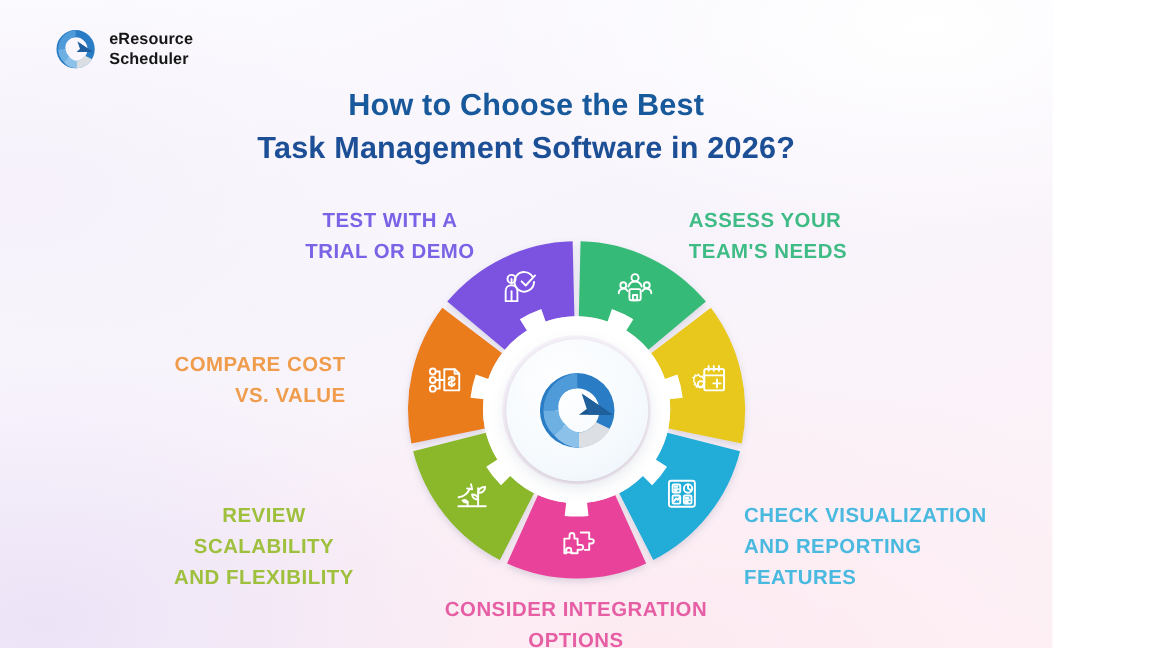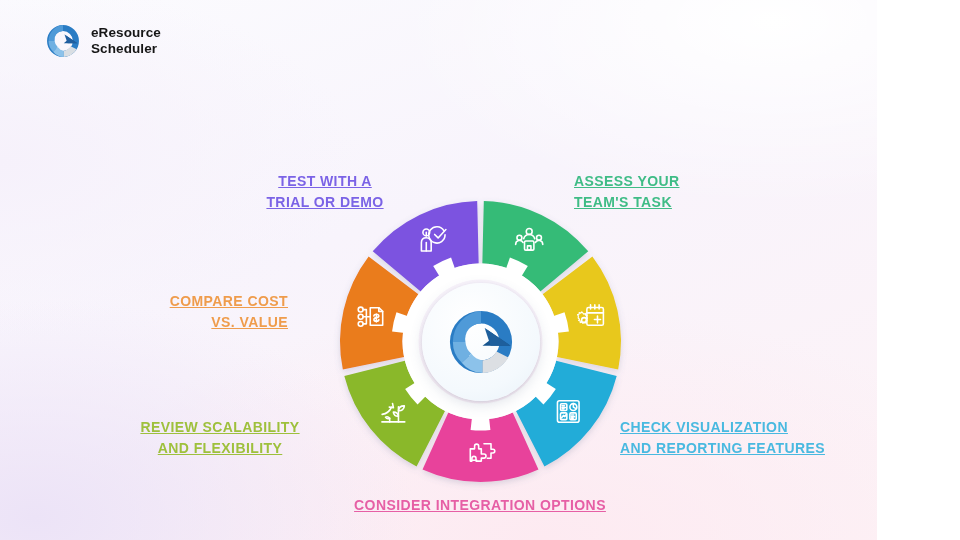--- a/index.html
+++ b/index.html
@@ -57,24 +57,23 @@
     border-radius:50%;
     background:radial-gradient(circle at 40% 32%, #ffffff 0%, #f4f9fd 66%, #e8f1f8 100%);
     box-shadow:0 4px 13px rgba(80,95,130,.17), 0 1px 3px rgba(80,95,130,.12);
     display:flex; align-items:center; justify-content:center;
   }
   .hub svg{ width:74px; height:74px; }
 
   
   .lbl{
     position:absolute;
-    font-size:14px; font-weight:bold;
+    font-size:17px; font-weight:bold;
     line-height:1.52; letter-spacing:.42px;
     white-space:pre-line;
-    text-decoration:underline;
   }
   .lbl.r{ text-align:right; }
   .lbl.l{ text-align:left; }
   .lbl.c{ text-align:center; }
 
   #lbl-trial   { left:245px; top:171px; width:160px; color:#7b63e6; text-align:center; }
   #lbl-assess  { left:574px; top:171px; width:170px; color:#3fbc86; text-align:left; }
   #lbl-evaluate{ left:649px; top:282px; width:215px; color:#ecd04a; text-align:left; }
   #lbl-check   { left:620px; top:417px; width:225px; color:#49b9e0; text-align:left; }
   #lbl-consider{ left:330px; top:495px; width:300px; color:#e65fa5; }
@@ -96,20 +95,24 @@
         <path d="M24 78 A38 38 0 0 0 52 92 L52 76 A24 24 0 0 1 36 66 Z" fill="#8cc2ea"></path>
         <path d="M52 92 A42 42 0 0 0 86 72 L70 64 A26 26 0 0 1 52 76 Z" fill="#d9dee3"></path>
         <path d="M54 33 L88 56 L52 56 L66 44 Z" fill="#1b5c9e"></path>
         <path d="M54 33 L88 56 L62 56 Z" fill="#205f9f"></path>
       </svg>
     </span>
     <span class="wordmark">eResource
 Scheduler</span>
   </div>
 
+  <h1 id="title">
+    <span class="l1">How to Choose the Best</span><br>
+    <span class="l2">Task Management Software in 2026?</span>
+  </h1>
 
   <div id="wheel">
     <svg width="281" height="281" viewBox="0 0 281 281" aria-hidden="true">
       <defs>
         <filter id="segshadow" x="-25%" y="-25%" width="150%" height="150%">
           <feDropShadow dx="0" dy="2.5" stdDeviation="3.2" flood-color="#5a6a8c" flood-opacity=".22"></feDropShadow>
         </filter>
       </defs>
 
       <g id="segments" filter="url(#segshadow)">
@@ -210,21 +213,21 @@
           <path d="M55 31 L90 55 L52 55 L68 43 Z" fill="#17558f"></path>
           <path d="M55 31 L90 55 L63 55 Z" fill="#1e5f9c"></path>
         </svg>
       </span>
     </div>
   </div>
 
   <div class="lbl c" id="lbl-trial">TEST WITH A
 TRIAL OR DEMO</div>
   <div class="lbl l" id="lbl-assess">ASSESS YOUR
-TEAM'S TASK</div>
+TEAM'S NEEDS</div>
   <div class="lbl l" id="lbl-check">CHECK VISUALIZATION
 AND REPORTING FEATURES</div>
   <div class="lbl c" id="lbl-consider">CONSIDER INTEGRATION OPTIONS</div>
   <div class="lbl r" id="lbl-review">REVIEW SCALABILITY
 AND FLEXIBILITY</div>
   <div class="lbl r" id="lbl-compare">COMPARE COST
 VS. VALUE</div>
 
 </div>
 

